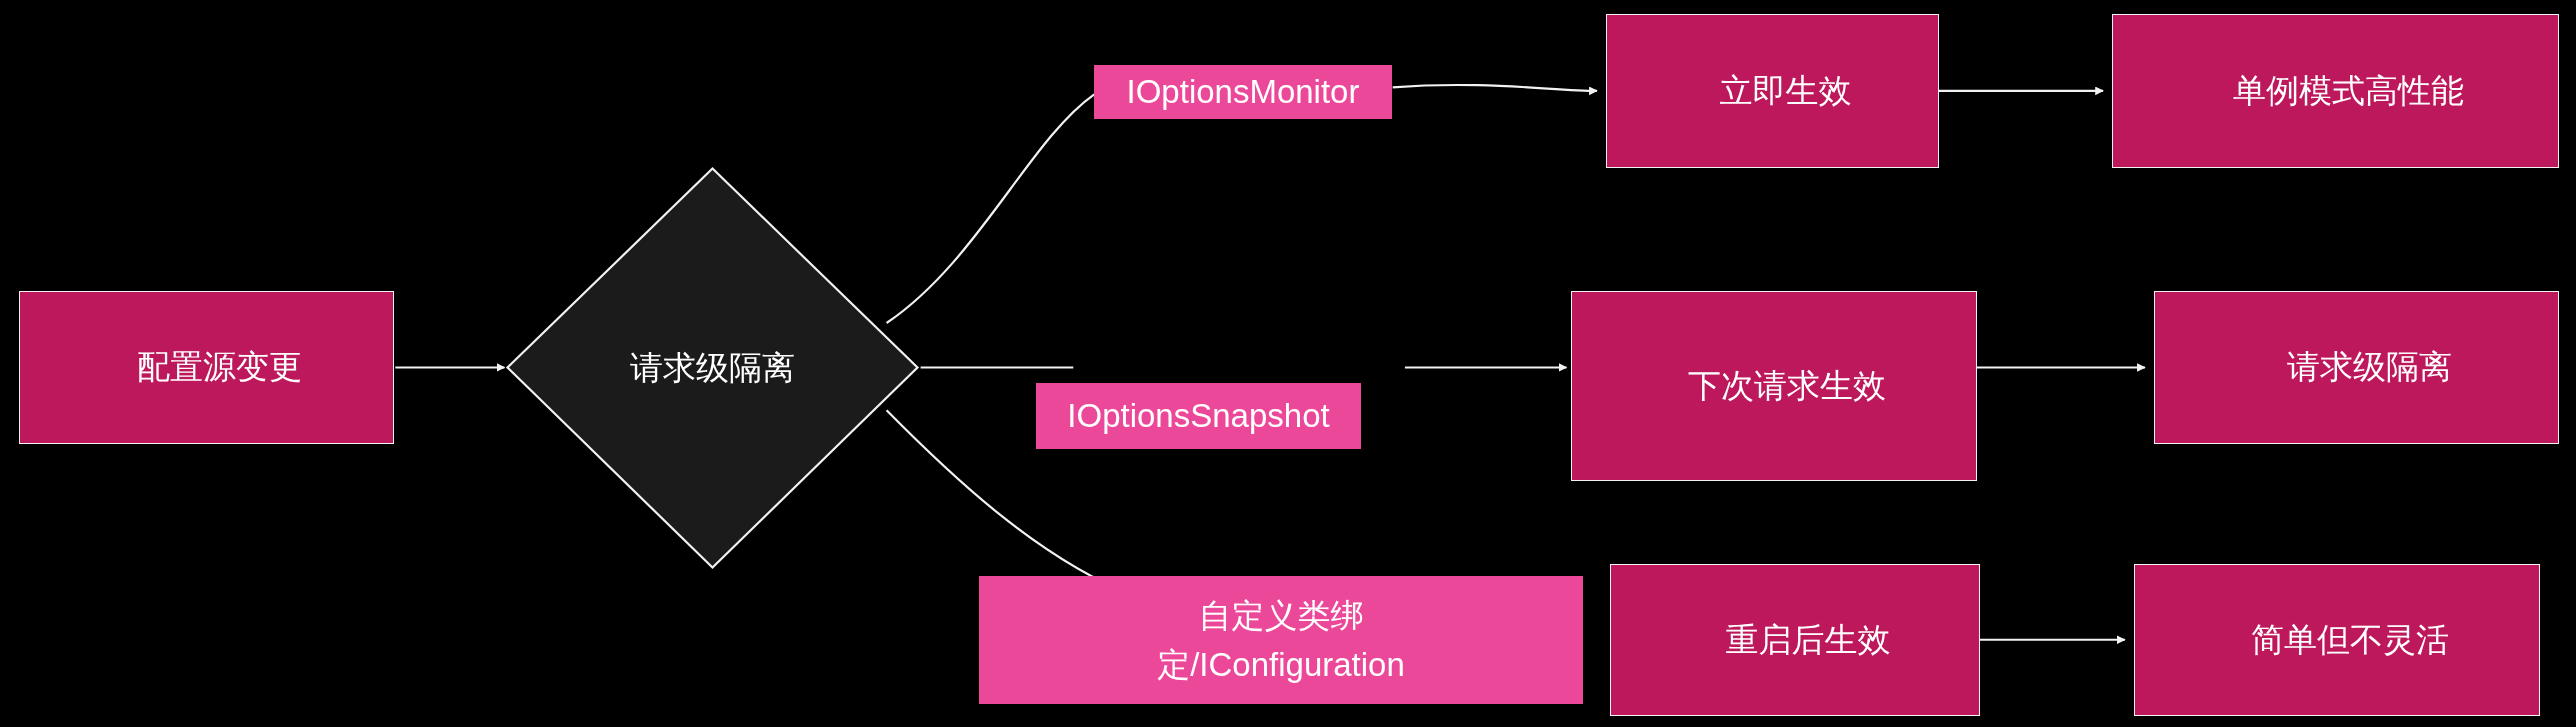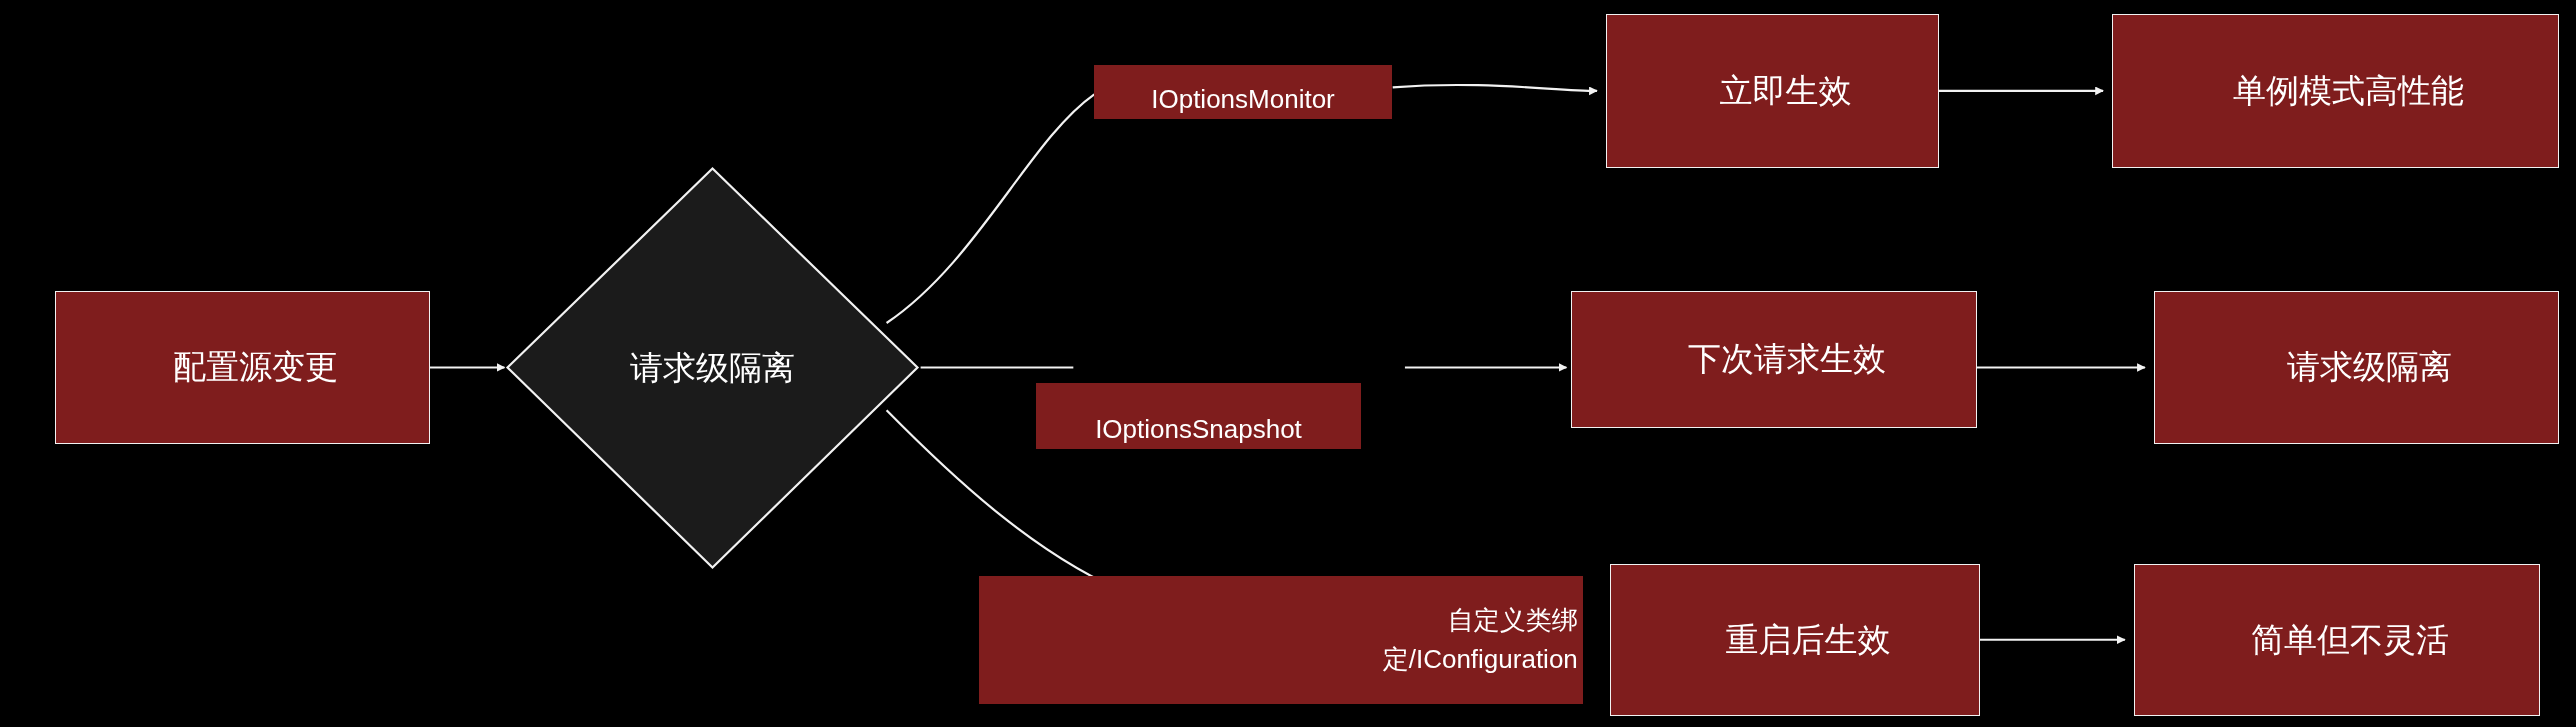--- a/index.html
+++ b/index.html
@@ -27,31 +27,30 @@
     position: absolute;
     box-sizing: border-box;
     display: flex;
     align-items: center;
     justify-content: center;
     text-align: center;
     color: #ffffff;
     line-height: 1.35;
   }
   .node.box {
-    background: #7f1d1d;
+    background: #be185d;
     border: 1.7px solid #f2f2f2;
     font-size: 33px;
     padding-left: 26px;
   }
   .node.label {
-    background: #7f1d1d;
+    background: #ec4899;
     border: none;
-    font-size: 26px;
+    font-size: 33px;
     padding: 1.7px 5.2px;
-    align-items: flex-end;
   }
   .node.label.multiline {
     flex-direction: column;
     line-height: 1.5;
   }
   .diamond-wrap {
     position: absolute;
   }
   .diamond-shape {
     position: absolute;
@@ -100,21 +99,21 @@
 
     <path d="M1725,733 L1810,733" stroke="#f2f2f2" stroke-width="2.5" fill="none" marker-end="url(#arrow)"></path>
 
     <path d="M2222,104 L2410,104" stroke="#f2f2f2" stroke-width="2.5" fill="none" marker-end="url(#arrow)"></path>
 
     <path d="M2265,421 L2458,421" stroke="#f2f2f2" stroke-width="2.5" fill="none" marker-end="url(#arrow)"></path>
 
     <path d="M2242,733 L2435,733" stroke="#f2f2f2" stroke-width="2.5" fill="none" marker-end="url(#arrow)"></path>
   </svg>
 
-  <div class="node box" style="left:19px; top:291px; width:375px; height:153px;margin-left:36px;">
+  <div class="node box" style="left:19px; top:291px; width:375px; height:153px;">
     <span>配置源变更</span>
   </div>
 
   <div class="diamond-wrap" style="left:504px; top:165px; width:417px; height:406px;">
     <svg class="diamond-shape" viewBox="0 0 478 465" preserveAspectRatio="none">
       <polygon points="239,4 474,232 239,461 4,232" fill="#1b1b1b" stroke="#f2f2f2" stroke-width="2.5"></polygon>
     </svg>
     <div class="diamond-text">请求级隔离</div>
   </div>
 
@@ -128,21 +127,21 @@
 
   <div class="node label multiline" style="left:979px; top:576px; width:604px; height:128px;">
     <span>自定义类绑</span>
     <span>定/IConfiguration</span>
   </div>
 
   <div class="node box" style="left:1606px; top:14px; width:333px; height:154px;">
     <span>立即生效</span>
   </div>
 
-  <div class="node box" style="left:1571px; top:291px; width:406px; height:137px;">
+  <div class="node box" style="left:1571px; top:291px; width:406px; height:190px;">
     <span>下次请求生效</span>
   </div>
 
   <div class="node box" style="left:1586px; top:564px; width:370px; height:152px;margin-left:24px;">
     <span>重启后生效</span>
   </div>
 
   <div class="node box" style="left:2112px; top:14px; width:447px; height:154px;">
     <span>单例模式高性能</span>
   </div>

